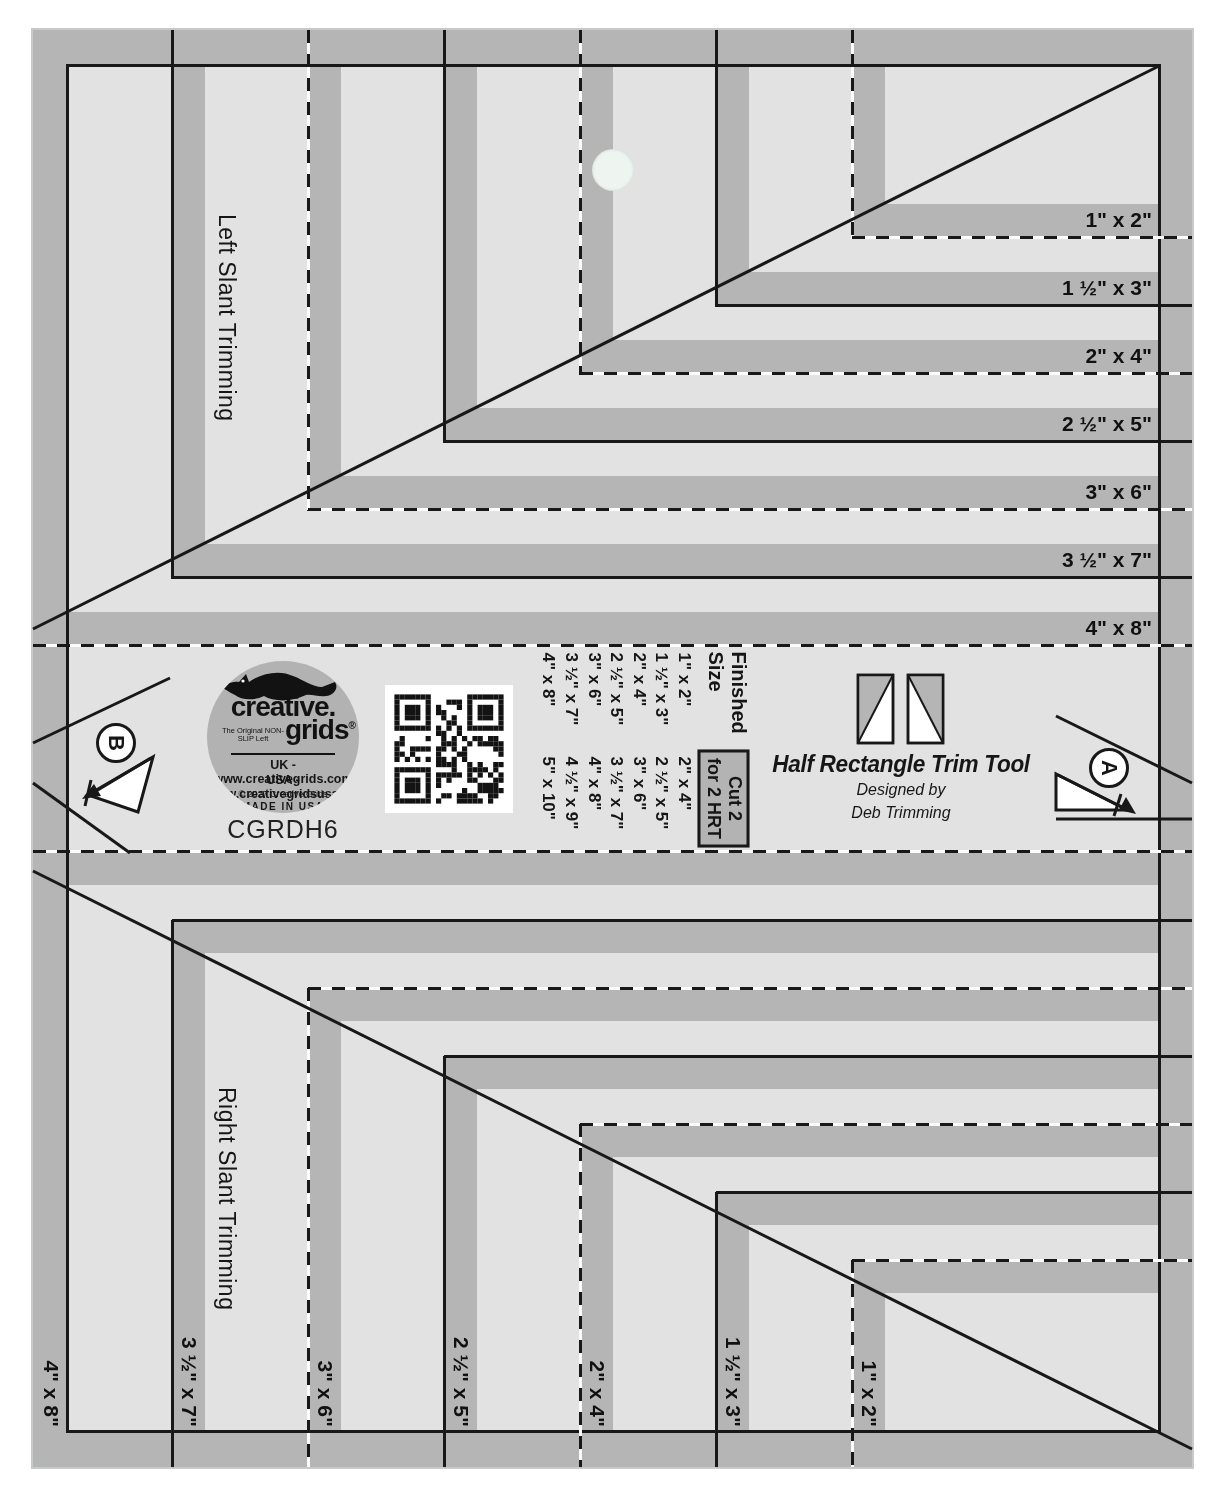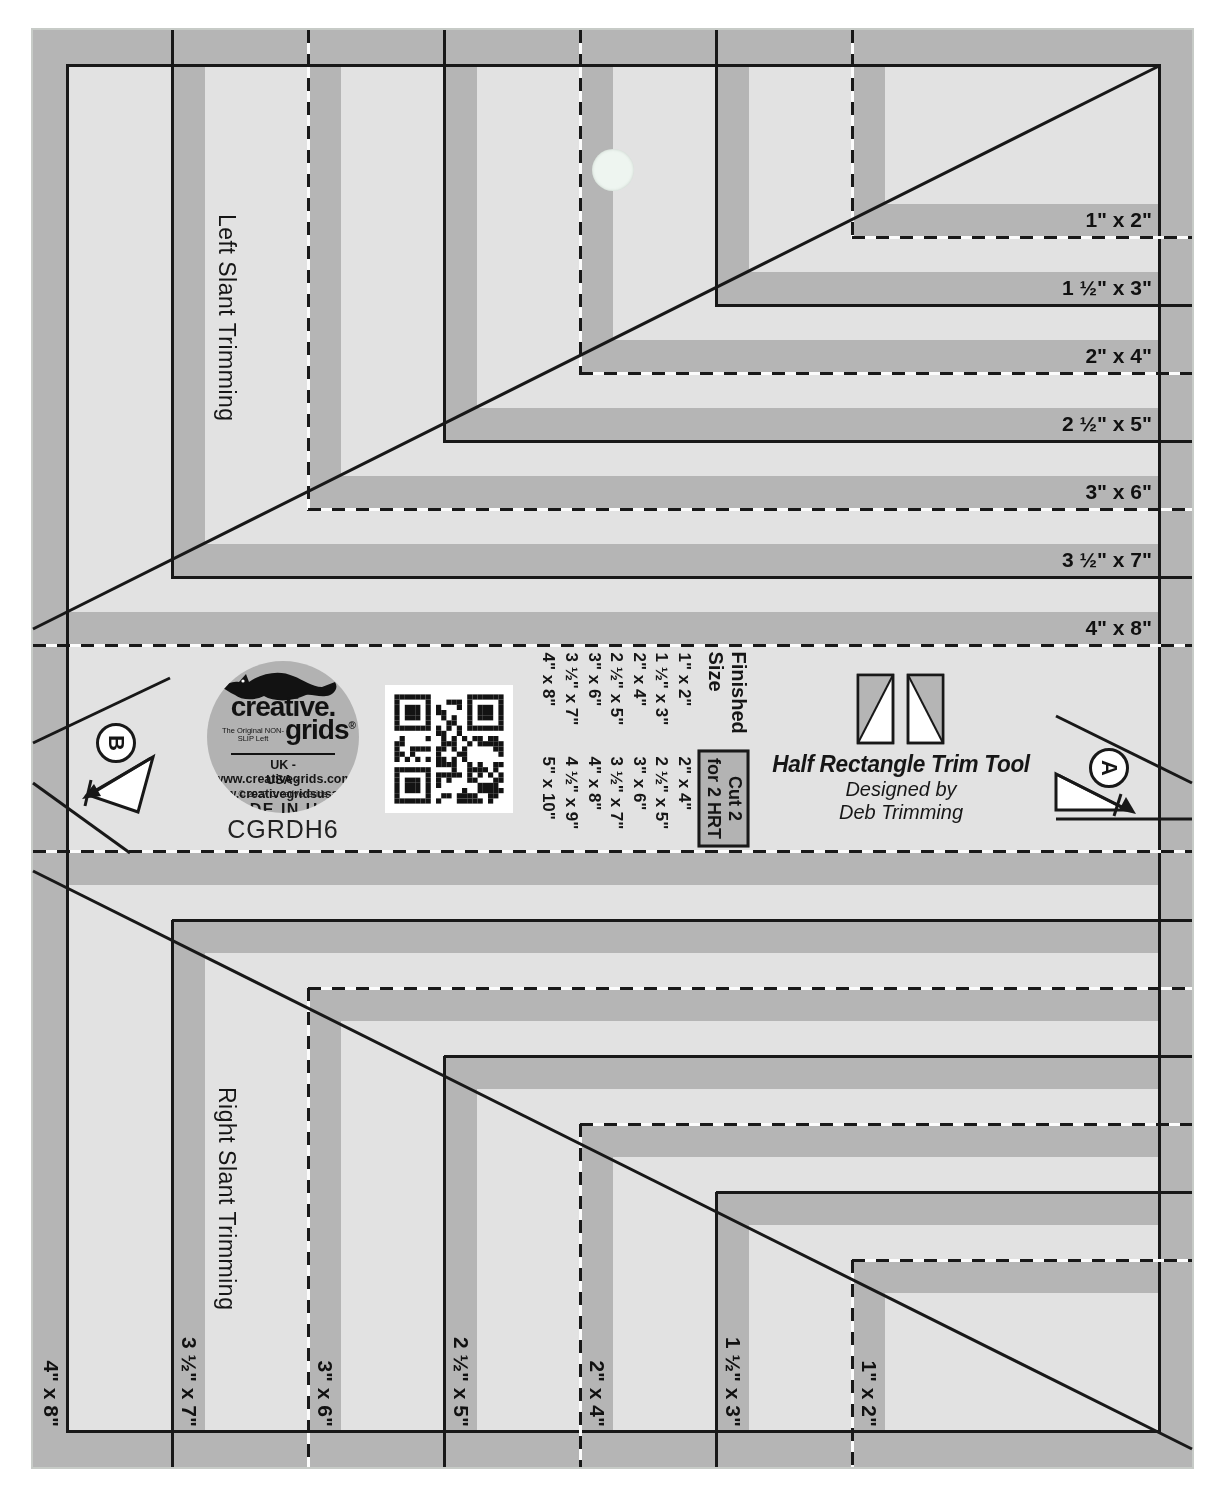--- a/index.html
+++ b/index.html
@@ -40,42 +40,42 @@
         letter-spacing:-1px;color:#121212;}
   #logo .l-reg{font-size:10px;vertical-align:super;}
   #logo .l-tag{position:absolute;left:10px;top:66px;width:72px;font-size:7.5px;line-height:8px;
         text-align:center;color:#121212;}
   #logo .l-rule{position:absolute;left:24px;top:92px;width:104px;height:2px;background:#121212;}
   #logo .l-uk{position:absolute;left:0;top:97px;width:152px;text-align:center;font-weight:bold;
         font-size:12.5px;}
   #logo .l-usa{position:absolute;left:0;top:112px;width:152px;text-align:center;font-weight:bold;
         font-size:12.5px;}
   #logo .l-copy{position:absolute;left:0;top:128px;width:152px;text-align:center;font-size:9px;}
-  #logo .l-made{position:absolute;left:0;top:140px;width:152px;text-align:center;font-size:16px;
+  #logo .l-made{position:absolute;left:0;top:140px;width:152px;text-align:center;font-size:10px;
         font-weight:bold;letter-spacing:1.5px;}
   #model-no{left:203px;top:815px;width:160px;text-align:center;font-size:25px;
         letter-spacing:1px;color:#222;}
   #qr-box{left:385px;top:685px;width:128px;height:128px;background:#fff;}
   
   #size-table{left:542px;top:640px;width:200px;height:215px;transform:rotate(90deg);}
   #size-table .hdr-fin{position:absolute;left:4px;top:0;font-weight:bold;font-size:20px;
         line-height:23px;}
   #size-table .hdr-cut{position:absolute;left:102px;top:0;width:92px;height:44px;
         background:#b3b3b3;border:3px solid #181818;text-align:center;font-weight:bold;
         font-size:18px;line-height:21px;padding-top:2px;}
   #size-table .tbl-rows{position:absolute;left:0;top:56px;width:200px;}
   #size-table .trow{height:22.6px;white-space:nowrap;}
   #size-table .tcell{display:inline-block;font-size:17px;font-weight:bold;}
   #size-table .tcell.c0{width:96px;padding-left:5px;}
   #size-table .tcell.c1{padding-left:8px;}
   
   #title-block{left:751px;top:750px;width:300px;text-align:center;font-style:italic;}
   #title-main{font-size:24px;font-weight:bold;letter-spacing:-.3px;transform:scaleX(.94);
         white-space:nowrap;}
-  #title-sub1,#title-sub2{font-size:20px;line-height:23px;}
+  #title-sub1,#title-sub2{font-size:16px;line-height:23px;}
 </style>
 </head>
 <body>
 
 <div id="canvas">
 
   <div id="ruler-base" class="abs"></div>
 
   <div class="band" style="left:33px;top:30px;width:1159px;height:36px;"></div>
   <div class="band" style="left:33px;top:1432px;width:1159px;height:35px;"></div>

